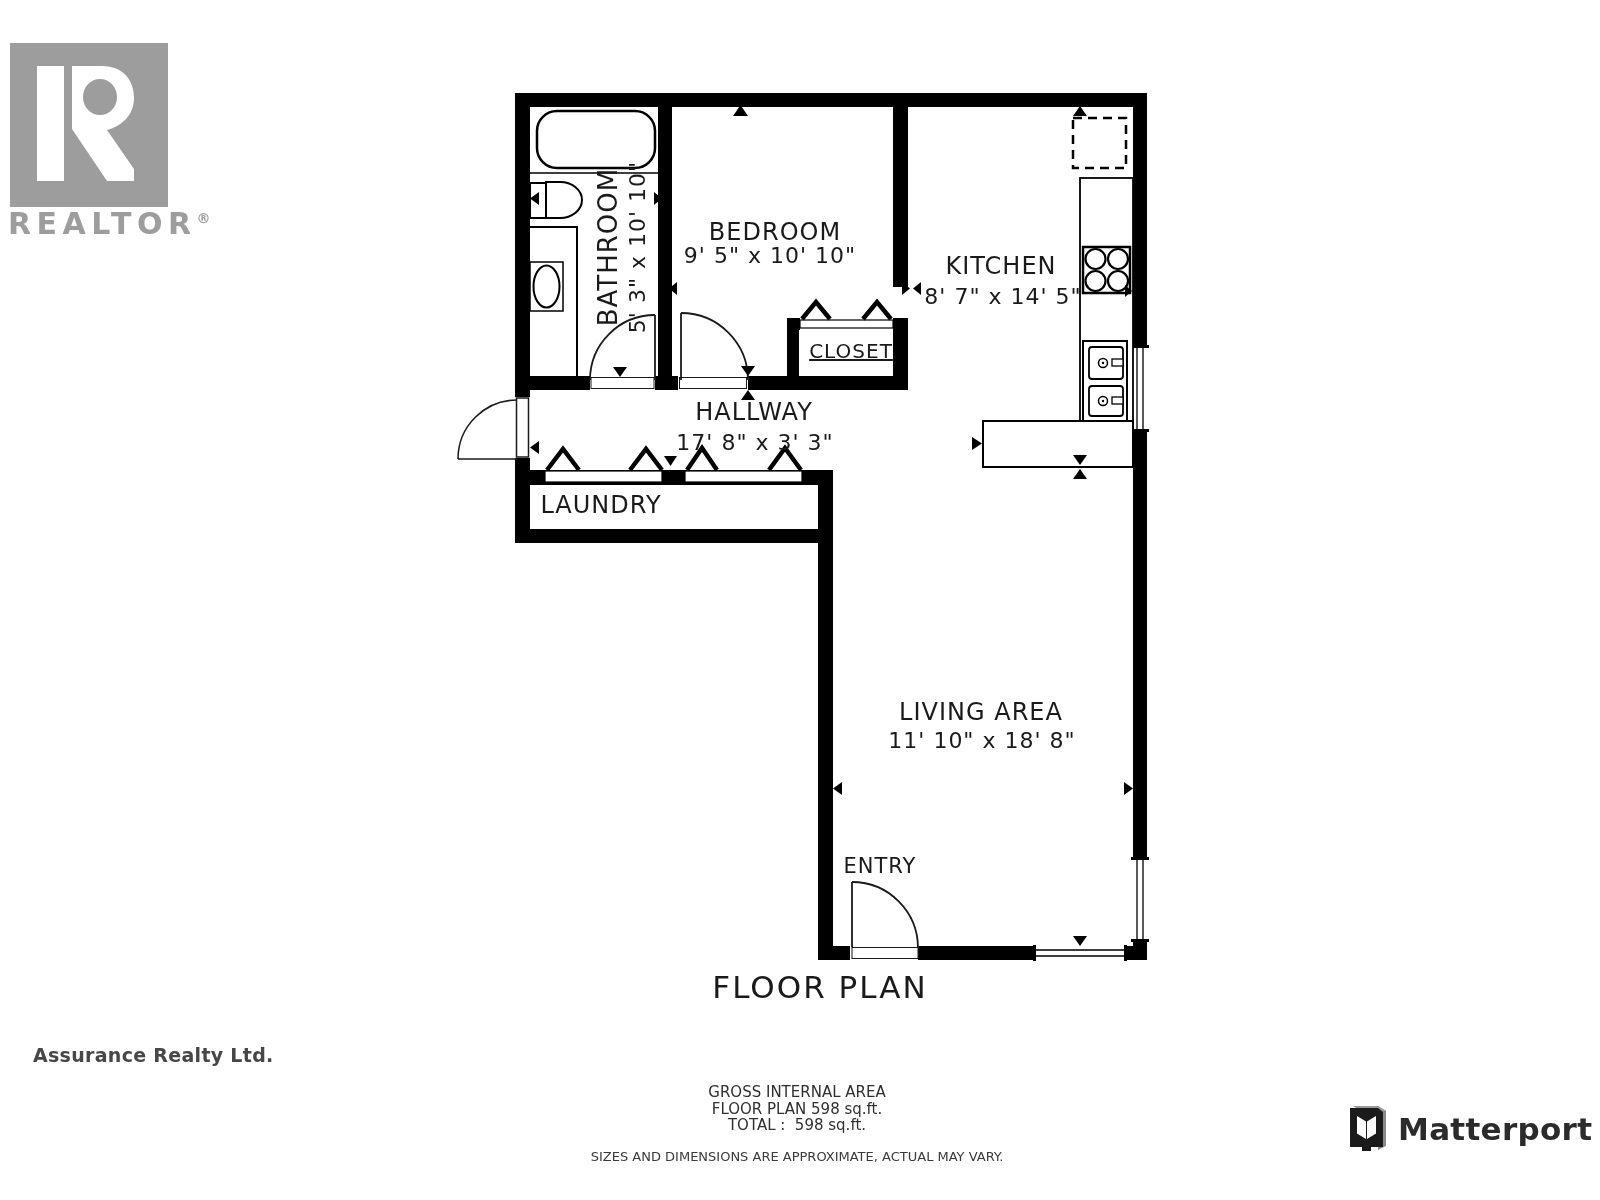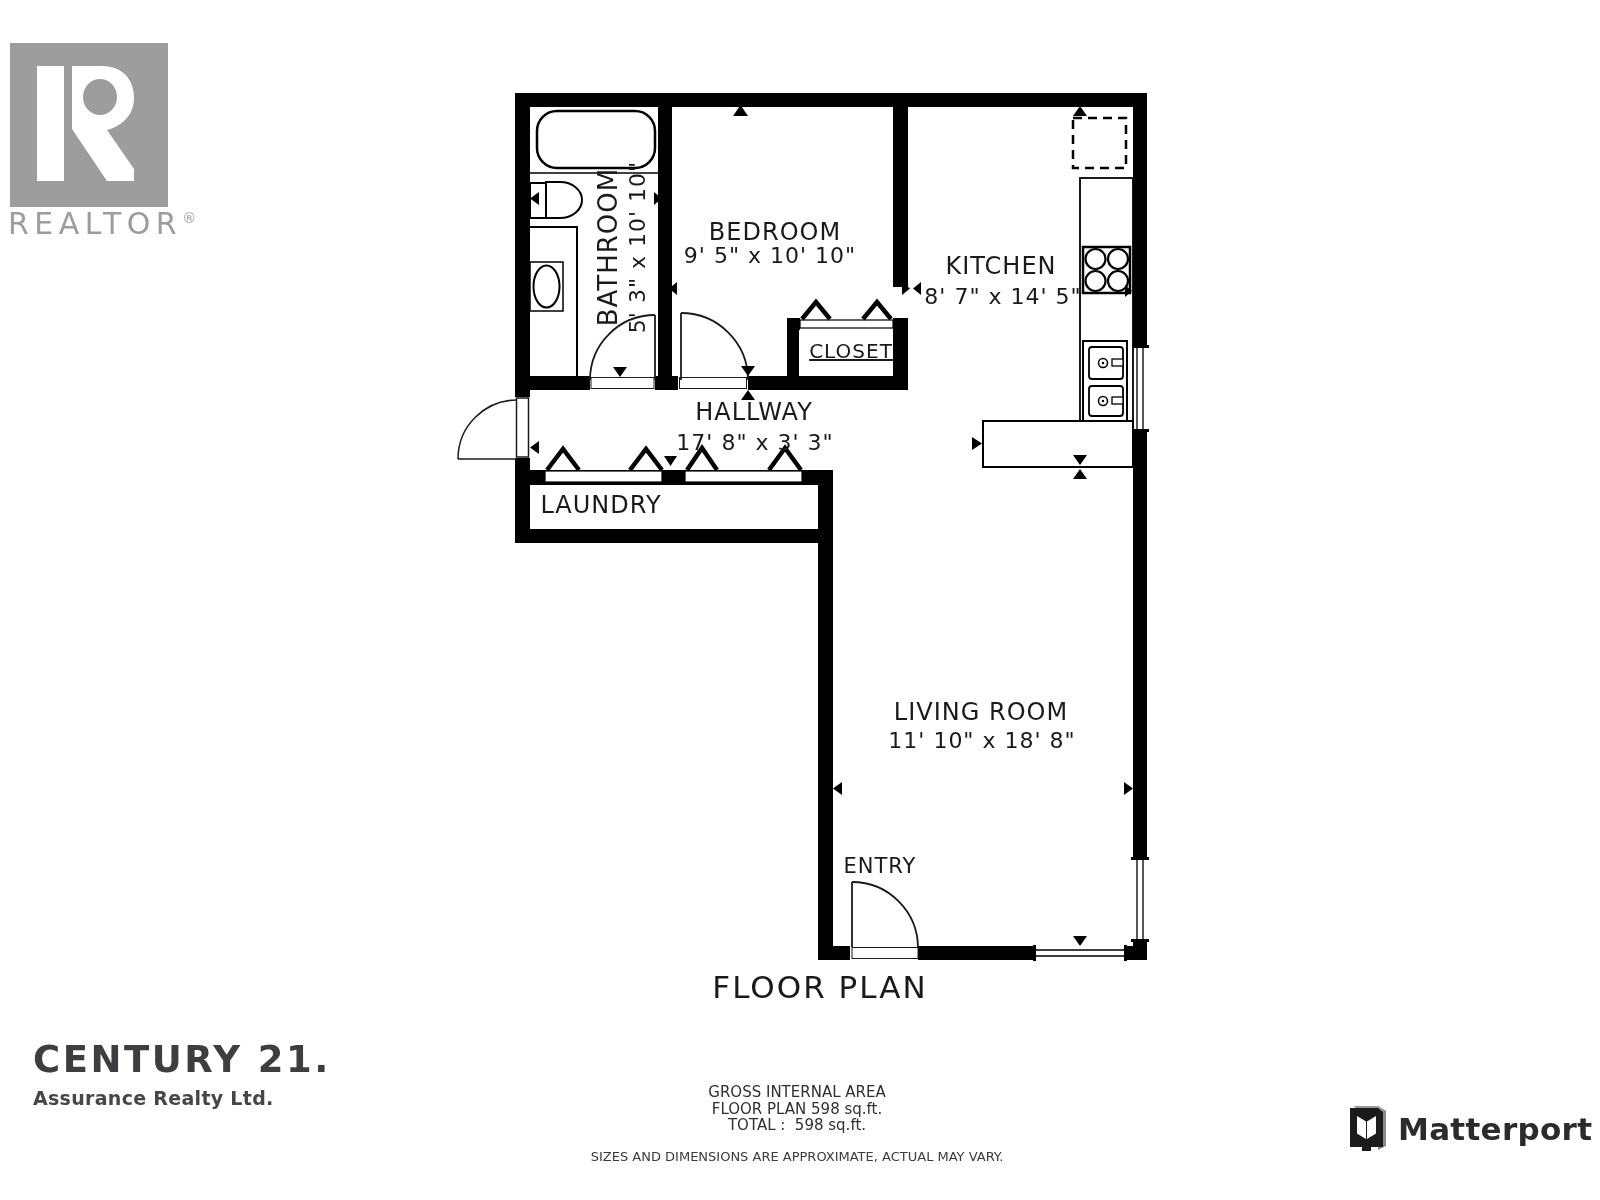--- a/index.html
+++ b/index.html
@@ -11,21 +11,21 @@
        color:#1a1a1a;text-align:center;letter-spacing:1px;}
   .lbl.rot{transform:translate(-50%,-50%) rotate(-90deg);}
   .room-name{font-size:24px;}
   .room-dims{font-size:22px;}
   .bathroom-name{font-size:26px;}
   .closet-name{font-size:20px;}
   .entry-name{font-size:21px;}
   .plan-title{font-size:31px;letter-spacing:2px;}
   
   .realtor-word{position:absolute;left:8px;top:206px;font-size:30px;
-       letter-spacing:5.5px;color:#9d9d9d;font-weight:400;text-align:center;}
+       letter-spacing:5.5px;color:#9d9d9d;font-weight:700;text-align:center;}
   .realtor-word sup{font-size:14px;letter-spacing:0;}
   
   .c21{position:absolute;left:33px;top:1038px;color:#3e3e41;}
   .c21-title{font-size:37px;font-weight:700;letter-spacing:2.5px;}
   .c21-sub{font-size:19px;font-weight:700;color:#47474a;margin-top:6px;letter-spacing:0.3px;}
   
   .footer{position:absolute;left:797px;top:1084px;transform:translateX(-50%);
        text-align:center;color:#2f2f2f;}
   .footer div{font-size:15px;line-height:16.5px;white-space:pre;}
   .footer .disclaimer{font-size:13px;margin-top:15px;color:#3a3a3a;}
@@ -200,29 +200,28 @@
 <div class="lbl room-name" style="left:1001px;top:266px;">KITCHEN</div>
 <div class="lbl room-dims" style="left:1003px;top:296px;">8' 7" x 14' 5"</div>
 
 <div class="lbl closet-name" style="left:851px;top:351px;text-decoration:underline;">CLOSET</div>
 
 <div class="lbl room-name" style="left:754px;top:412px;">HALLWAY</div>
 <div class="lbl room-dims" style="left:755px;top:442px;">17' 8" x 3' 3"</div>
 
 <div class="lbl room-name" style="left:601px;top:505px;">LAUNDRY</div>
 
-<div class="lbl room-name" style="left:981px;top:712px;">LIVING ROOM</div>
+<div class="lbl room-name" style="left:981px;top:712px;">LIVING AREA</div>
 <div class="lbl room-dims" style="left:982px;top:740px;">11' 10" x 18' 8"</div>
 
 <div class="lbl entry-name" style="left:880px;top:866px;text-align:center;">ENTRY</div>
 
 <div class="lbl plan-title" style="left:820px;top:987px;">FLOOR PLAN</div>
 
 <div class="c21">
-  <div class="c21-title">CENTURY 21.</div>
   <div class="c21-sub">Assurance Realty Ltd.</div>
 </div>
 
 <div class="footer">
   <div>GROSS INTERNAL AREA</div>
   <div>FLOOR PLAN 598 sq.ft.</div>
   <div>TOTAL :  598 sq.ft.</div>
   <div class="disclaimer">SIZES AND DIMENSIONS ARE APPROXIMATE, ACTUAL MAY VARY.</div>
 </div>
 

